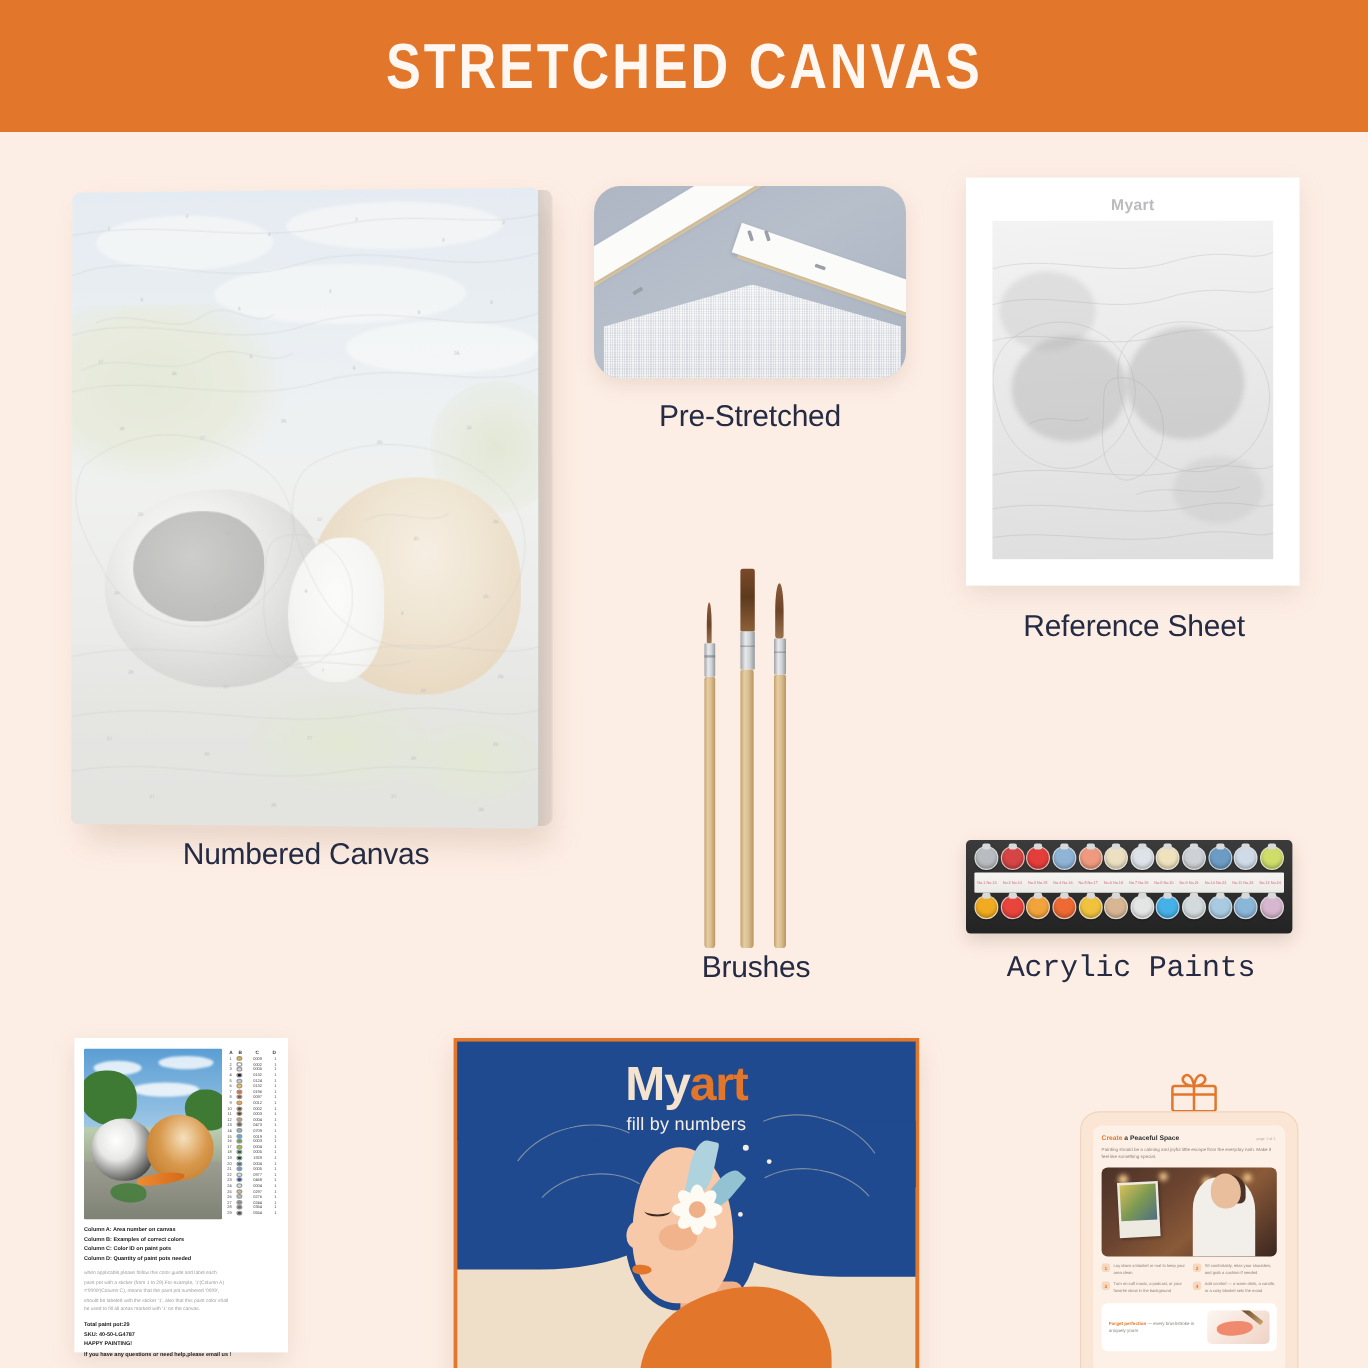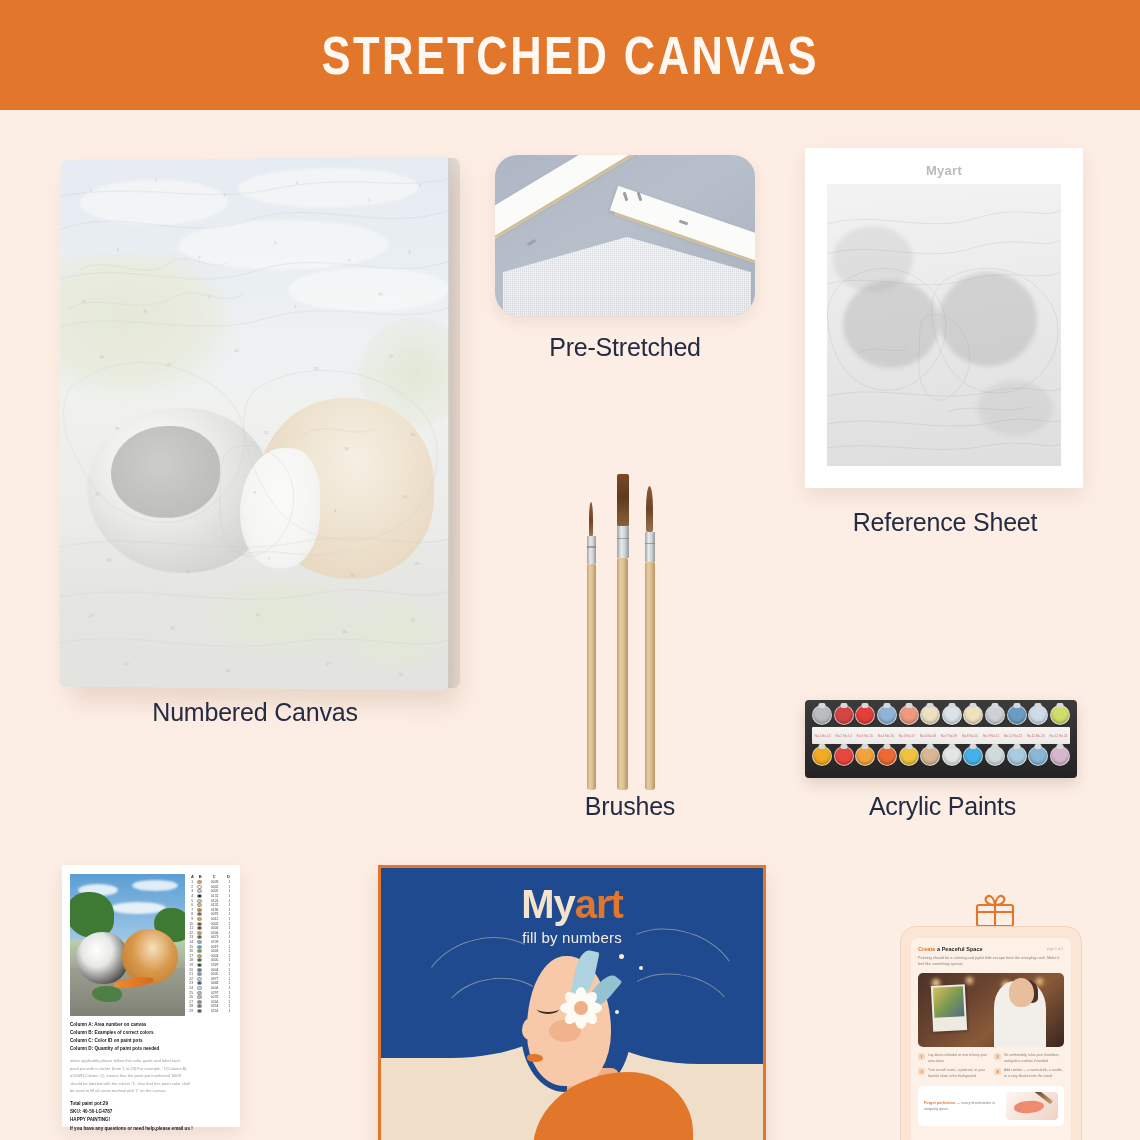--- a/index.html
+++ b/index.html
@@ -241,21 +241,21 @@
     background: #d8d9da;
   }
   .tray-label {
     height: 17px; margin: 2px 3px;
     background: linear-gradient(180deg,#f6f5f2,#eceae6);
     border-radius: 1px;
     display: flex; align-items: center; justify-content: space-around;
     overflow: hidden;
   }
   .tray-label span { font-size: 3.2px; color: #d06a7a; }
-  #paints-caption { position: absolute; left: -10px; width: 295px; top: 92px; }
+  #paints-caption { position: absolute; left: -10px; width: 295px; top: 92px; font-family: Liberation Mono, monospace; }
 
   
   #colorcard-cell { left: 62px; top: 755px; width: 180px; height: 270px; }
   .card-paper {
     width: 178px; height: 262px;
     background: #fff;
     box-shadow: 0 7px 18px rgba(150,120,95,.17);
     padding: 9px 8px;
     position: relative;
   }

